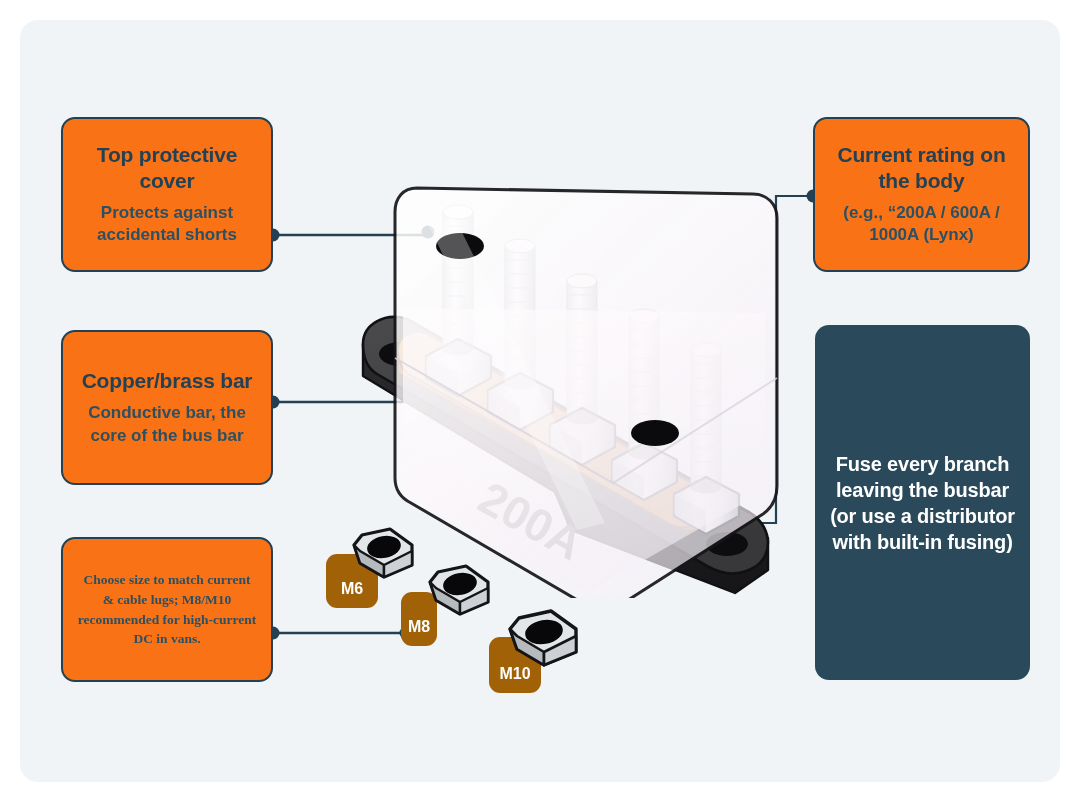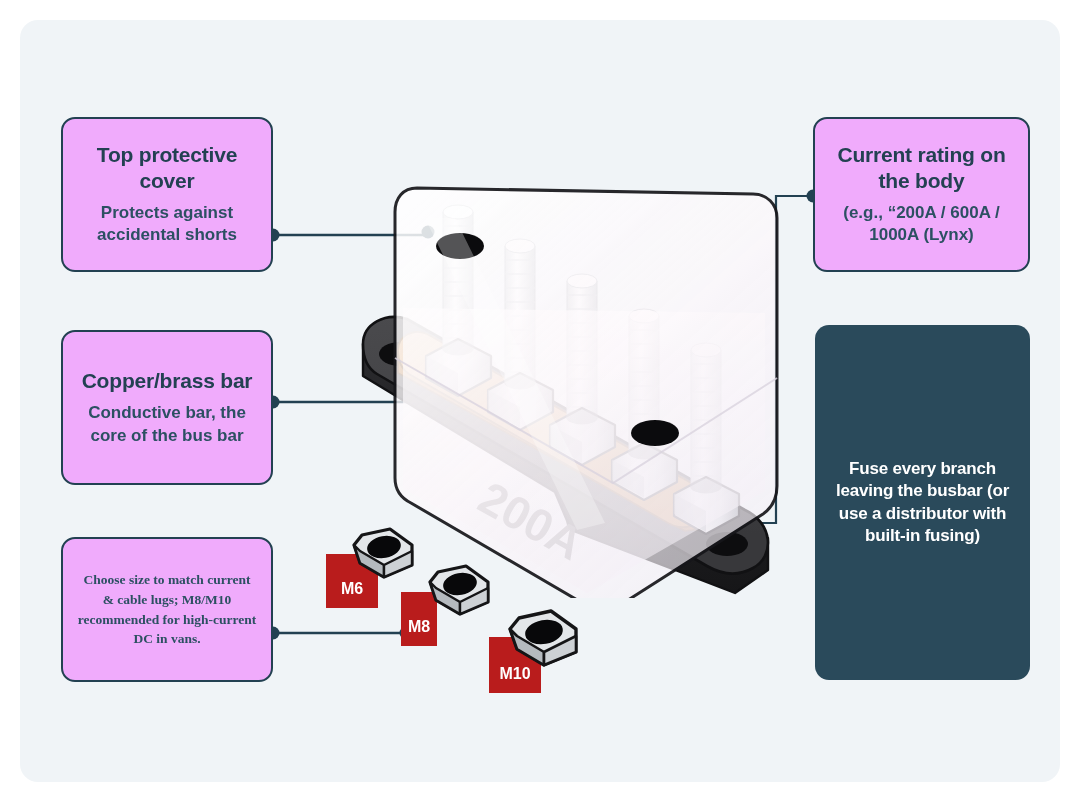--- a/index.html
+++ b/index.html
@@ -18,21 +18,21 @@
     position: absolute;
     left: 20px; top: 20px;
     width: 1040px; height: 762px;
     background: #f0f4f7;
     border-radius: 18px;
   }
 
   
   .card {
     position: absolute;
-    background: #f0abfc;
+    background: #f97316;
     border: 2.5px solid #234152;
     border-radius: 14px;
     display: flex;
     flex-direction: column;
     align-items: center;
     justify-content: center;
     text-align: center;
     padding: 10px 14px;
   }
   .card .title {
@@ -51,39 +51,39 @@
   }
   .card.no-title .sub { font-size: 13.5px; line-height: 1.45; }
 
   .card.dark {
     background: #2a4a5b;
     border: none;
     border-radius: 14px;
   }
   .card.dark .title {
     color: #ffffff;
-    font-size: 17px;
+    font-size: 20px;
     line-height: 1.3;
     margin-bottom: 0;
   }
 
   #card-cover   { left: 61px;  top: 117px; width: 212px; height: 155px; }
   #card-bar     { left: 61px;  top: 330px; width: 212px; height: 155px; }
   #card-size    { left: 61px;  top: 537px; width: 212px; height: 145px; font-family: Liberation Serif, serif; }
   #card-rating  { left: 813px; top: 117px; width: 217px; height: 155px; }
   #card-fuse    { left: 815px; top: 325px; width: 215px; height: 355px; }
 
   
   #wires { position: absolute; left:0; top:0; width:1080px; height:803px; }
 
   
   .nut-badge {
     position: absolute;
-    background: #b91c1c;
-    border-radius: 0;
+    background: #a16207;
+    border-radius: 11px;
     color: #ffffff;
     font-weight: bold;
     font-size: 16px;
     display: flex;
     align-items: flex-end;
     justify-content: center;
     padding-bottom: 10px;
   }
   #badge-m6  { left: 326px; top: 554px; width: 52px; height: 54px; }
   #badge-m8  { left: 401px; top: 592px; width: 36px; height: 54px; }

